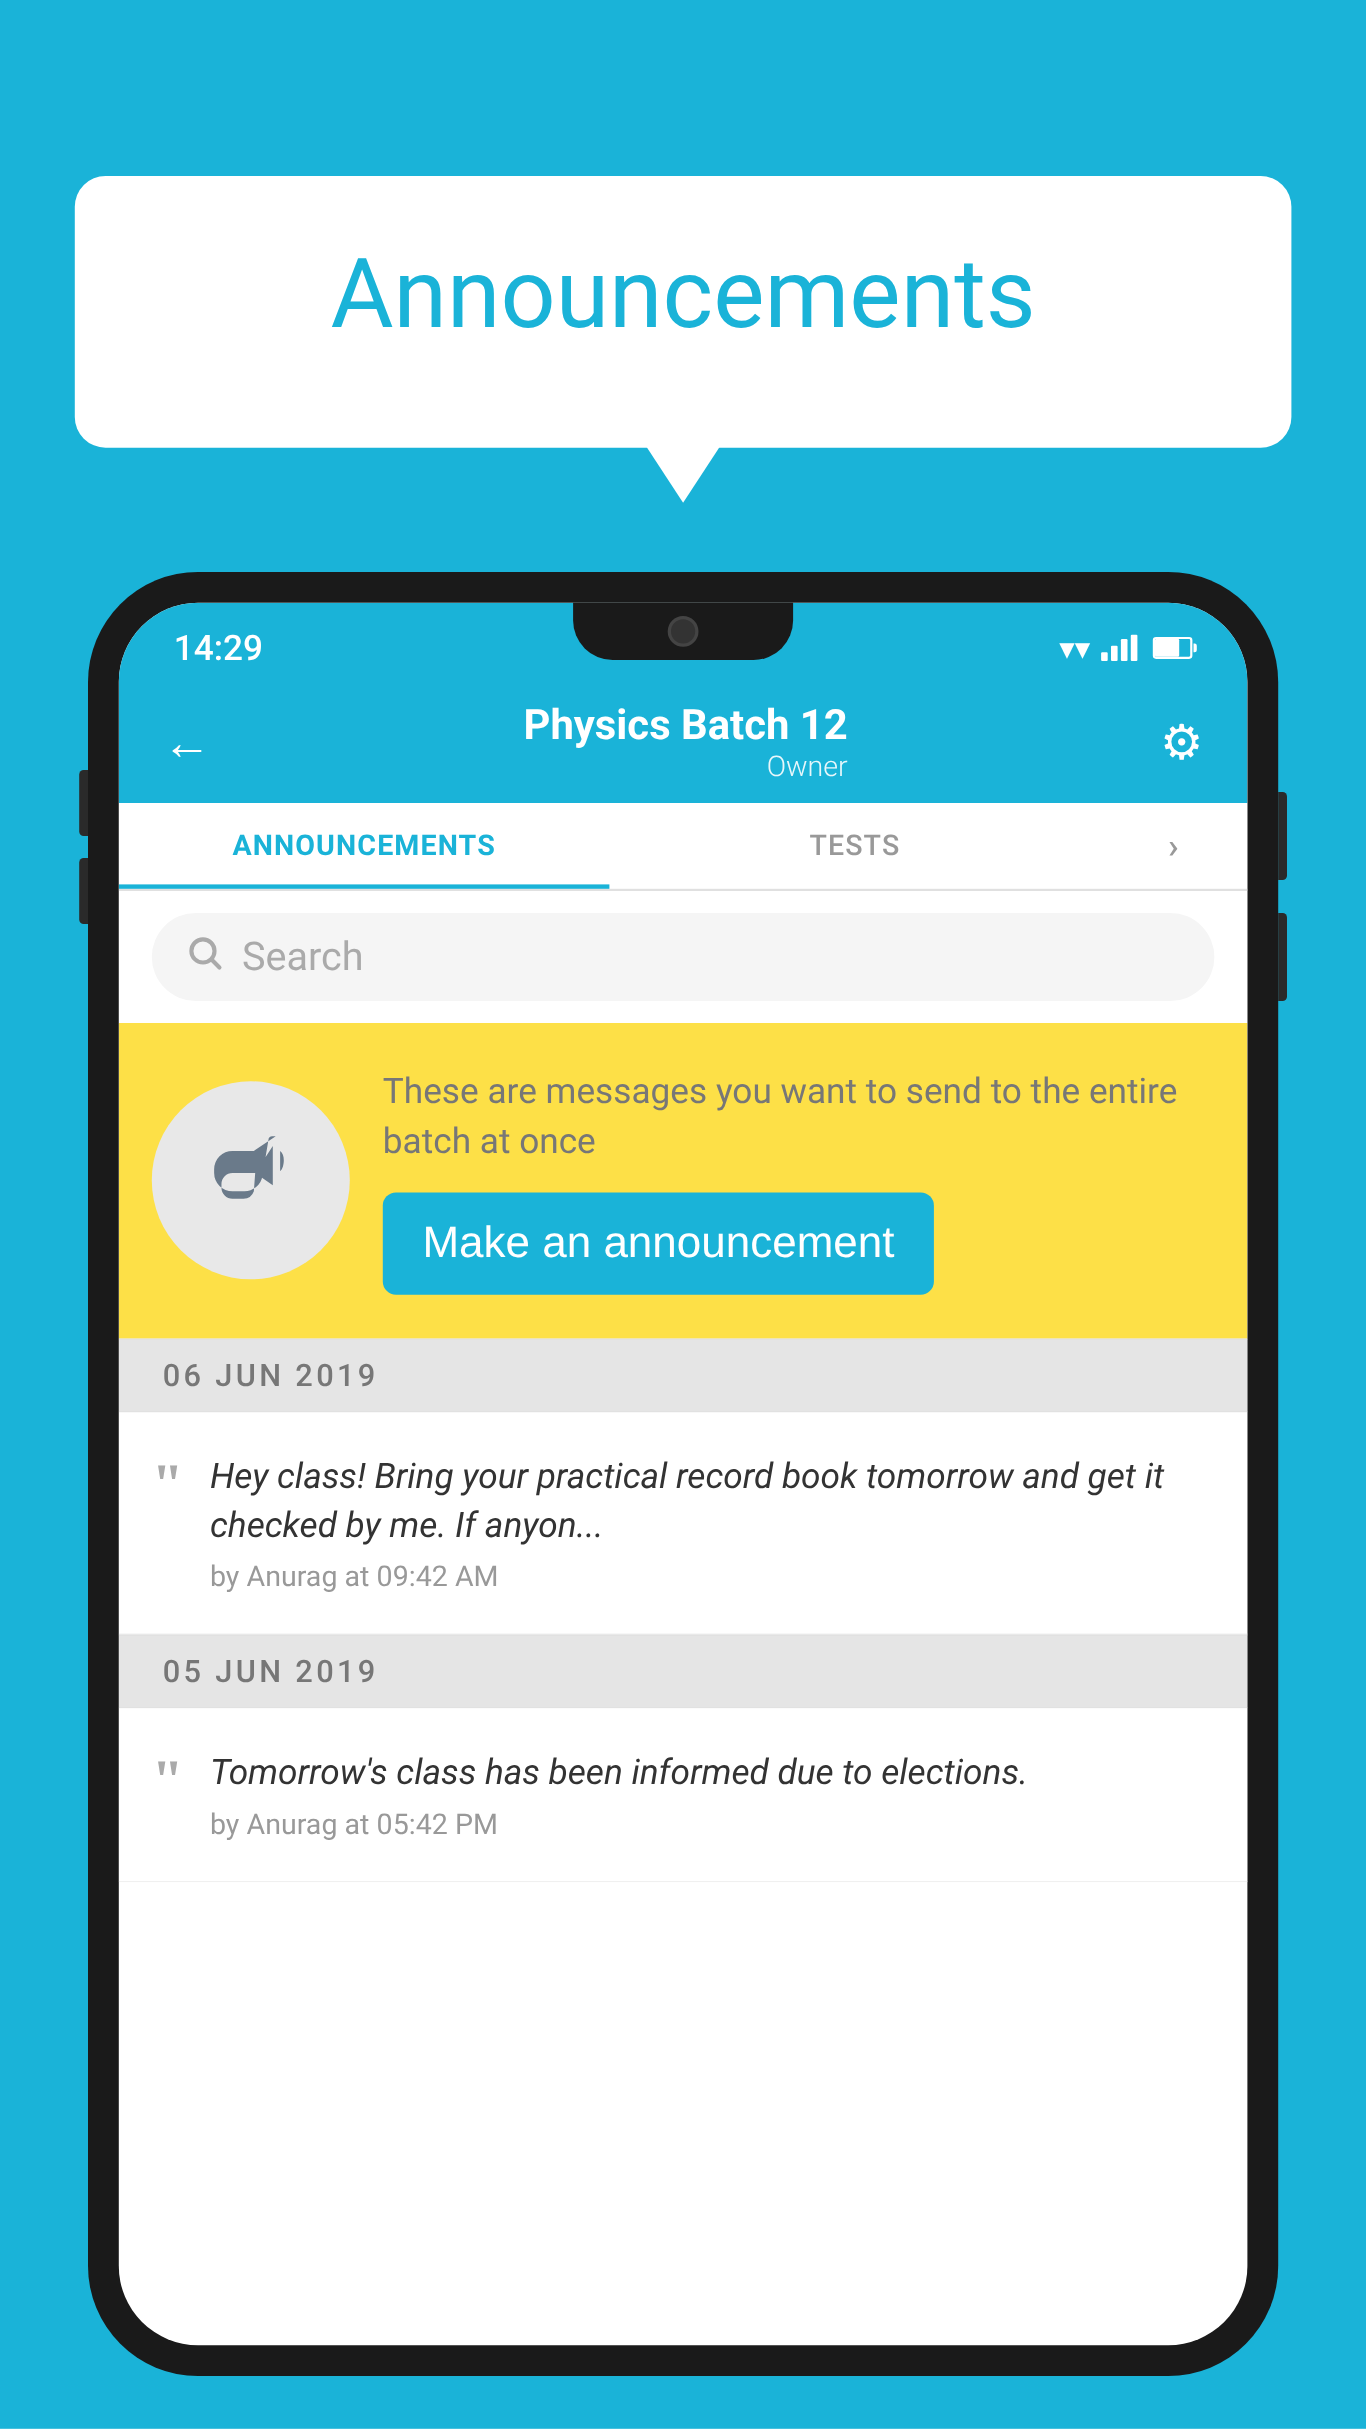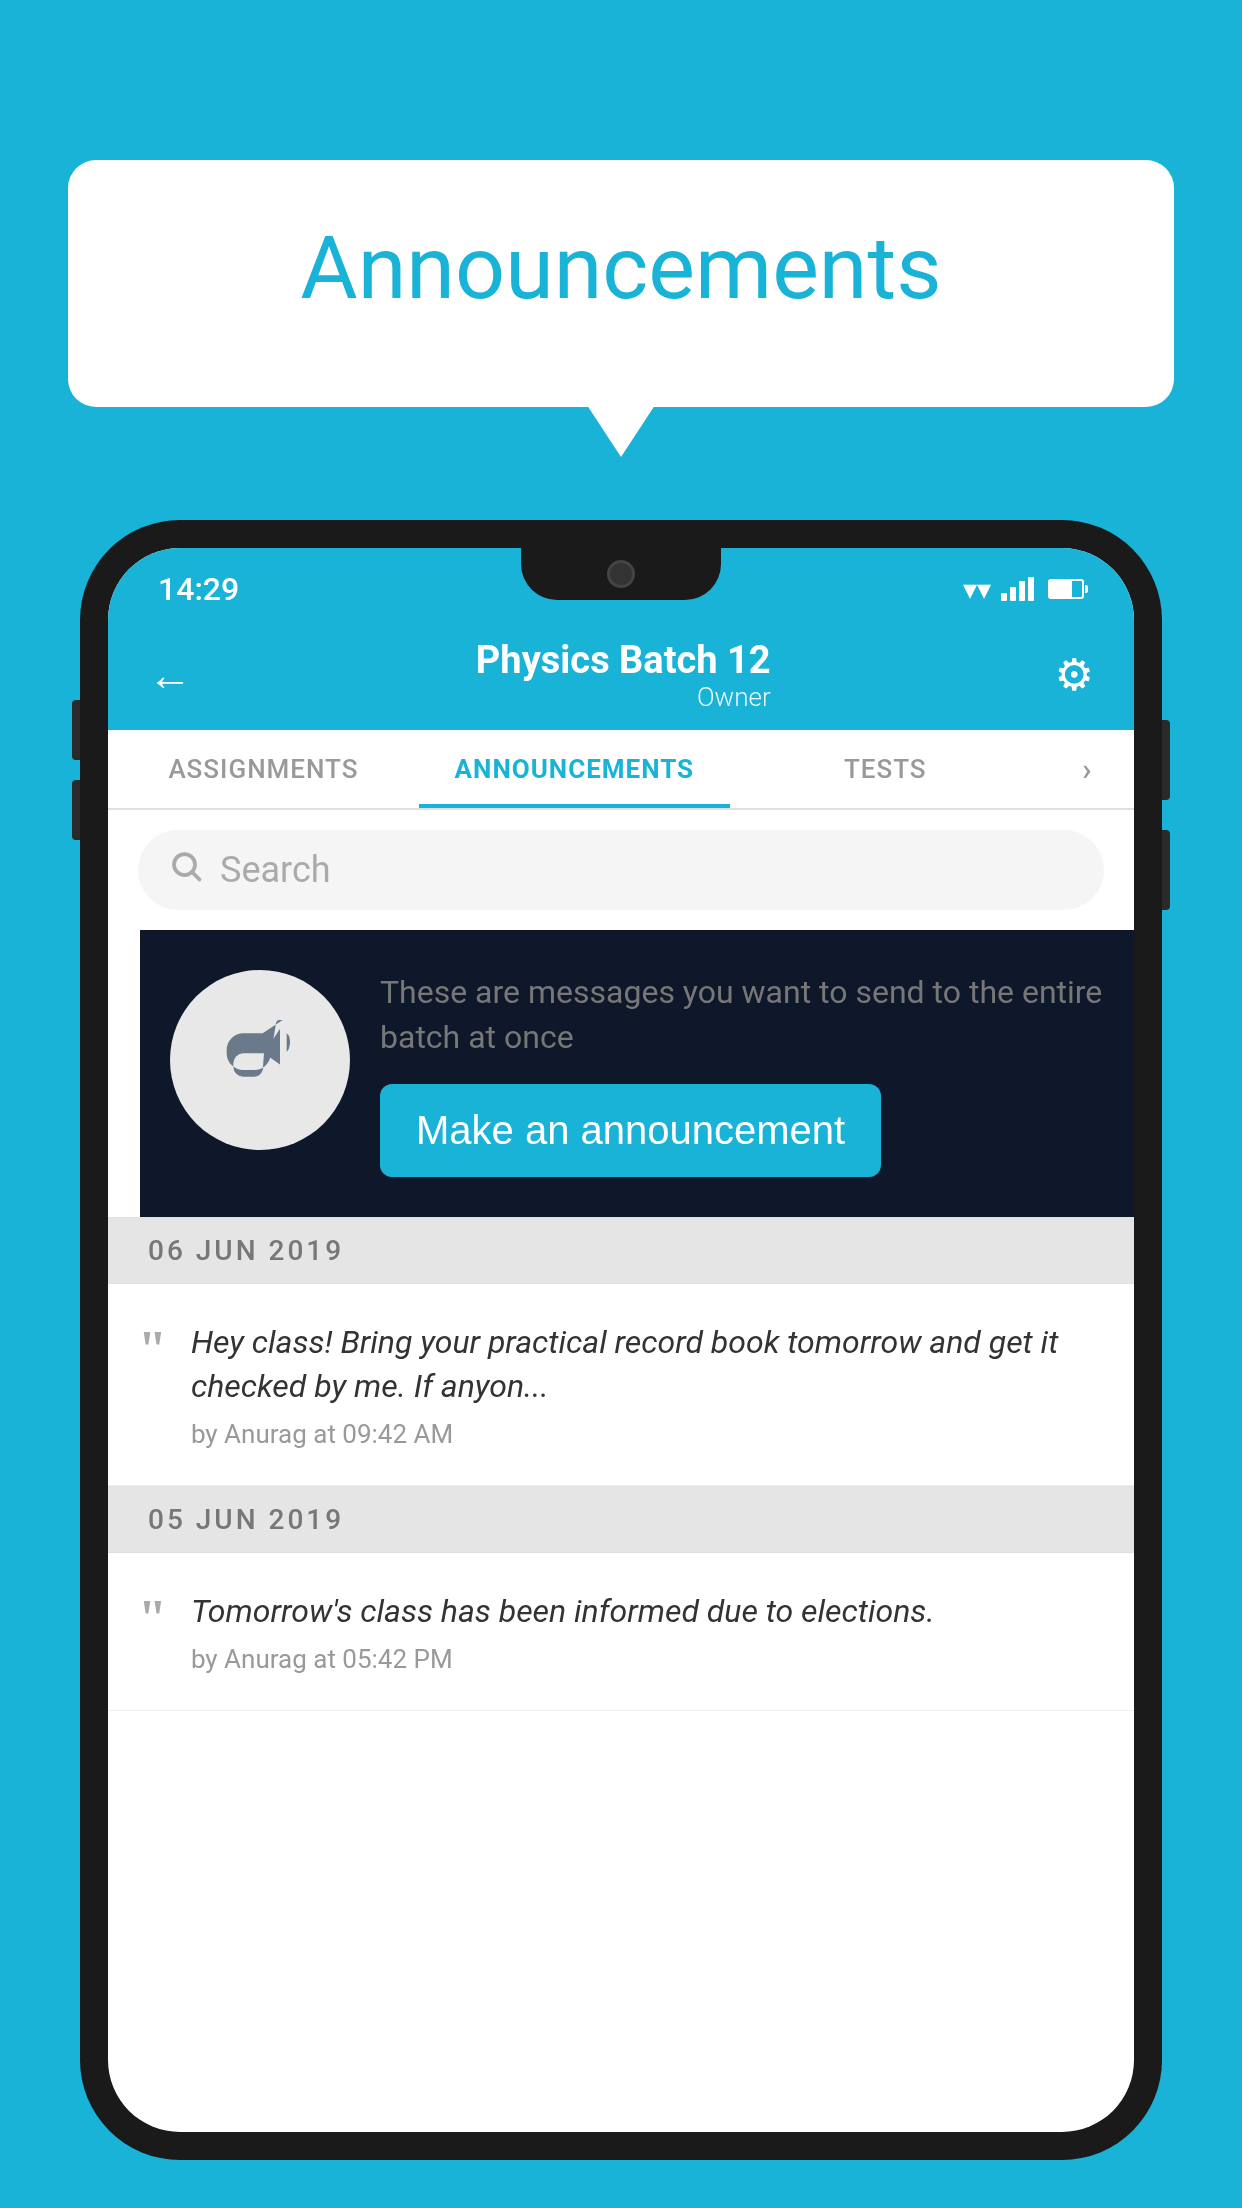--- a/index.html
+++ b/index.html
@@ -264,25 +264,25 @@
       font-size: 36px;
     }
 
     .search-text {
       color: #aaa;
       font-size: 36px;
     }
 
     
     .promo-card {
-      background: #0f172a;
-      display: flex;
+      background: #fde047;
+      display: flex;
+      align-items: center;
       padding: 40px 30px;
       gap: 30px;
-      margin-left: 32px;
     }
 
     .promo-icon-circle {
       width: 180px;
       height: 180px;
       background: #e8e8e8;
       border-radius: 50%;
       display: flex;
       align-items: center;
       justify-content: center;
@@ -432,23 +432,20 @@
       <div class="app-header">
         <span class="back-arrow">←</span>
         <div class="header-title-area">
           <div class="header-title">Physics Batch 12</div>
           <div class="header-subtitle">Owner</div>
         </div>
         <span class="gear-icon">⚙</span>
       </div>
 
       <div class="tabs-container">
-        <div class="tab">
-          <span>ASSIGNMENTS</span>
-        </div>
         <div class="tab active">
           <span>ANNOUNCEMENTS</span>
         </div>
         <div class="tab">
           <span>TESTS</span>
         </div>
         <div class="tab" style="flex:0.3; font-size:32px; color:#999;">›</div>
       </div>
 
       <div class="search-container">

